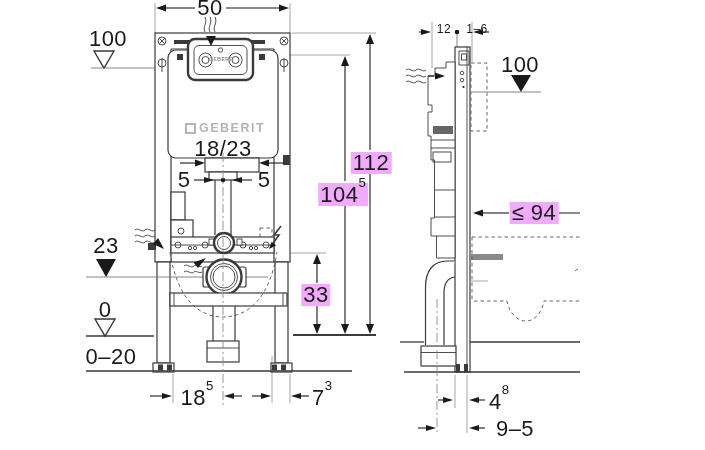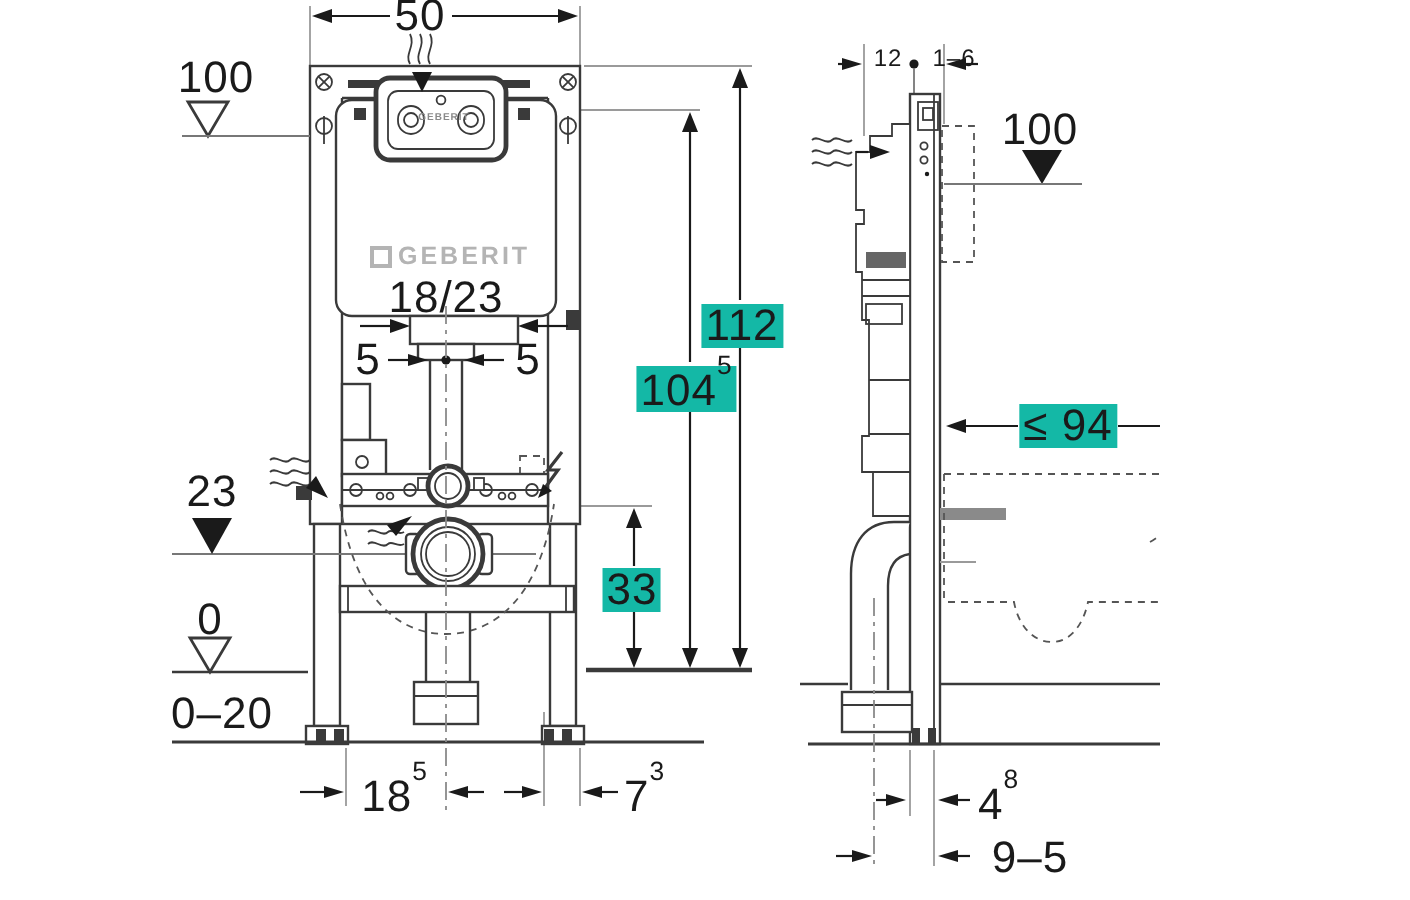--- a/index.html
+++ b/index.html
@@ -2,21 +2,21 @@
 <html><head>
 <meta charset="utf-8">
 <style>
   html,body{margin:0;padding:0;background:#fff;}
   #stage{position:relative;width:580px;height:450px;background:#fff;overflow:hidden;
          font-family:"Liberation Sans","DejaVu Sans",sans-serif;}
   #linework{position:absolute;left:0;top:0;}
   .lbl{position:absolute;transform:translateX(-50%);font-size:22px;color:#1a1a1a;
        line-height:1;white-space:nowrap;letter-spacing:0.5px;}
   .lbl.sm{font-size:12px;}
-  .lbl.bg{background:#14b8a6;padding:0 2px;}
+  .lbl.bg{background:#f0abfc;padding:0 2px;}
   .lbl sup{font-size:60%;position:relative;top:-0.55em;letter-spacing:0;}
   .lbl.tiny{font-size:5px;color:#8a8a8a;letter-spacing:0.5px;font-weight:bold;}
   .lbl.logo{transform:none;font-size:12.5px;font-weight:bold;color:#b4b4b4;letter-spacing:1.5px;}
   
   .s  {stroke:#3a3a3a;fill:none;stroke-width:1.2;}
   .sw {stroke:#3a3a3a;fill:#fff;stroke-width:1.2;}
   .th {stroke-width:2.4;}
   .tn {stroke-width:0.9;}
   .ext{stroke:#9a9a9a;fill:none;stroke-width:0.9;}
   .dim{stroke:#1a1a1a;fill:none;stroke-width:1.1;}

